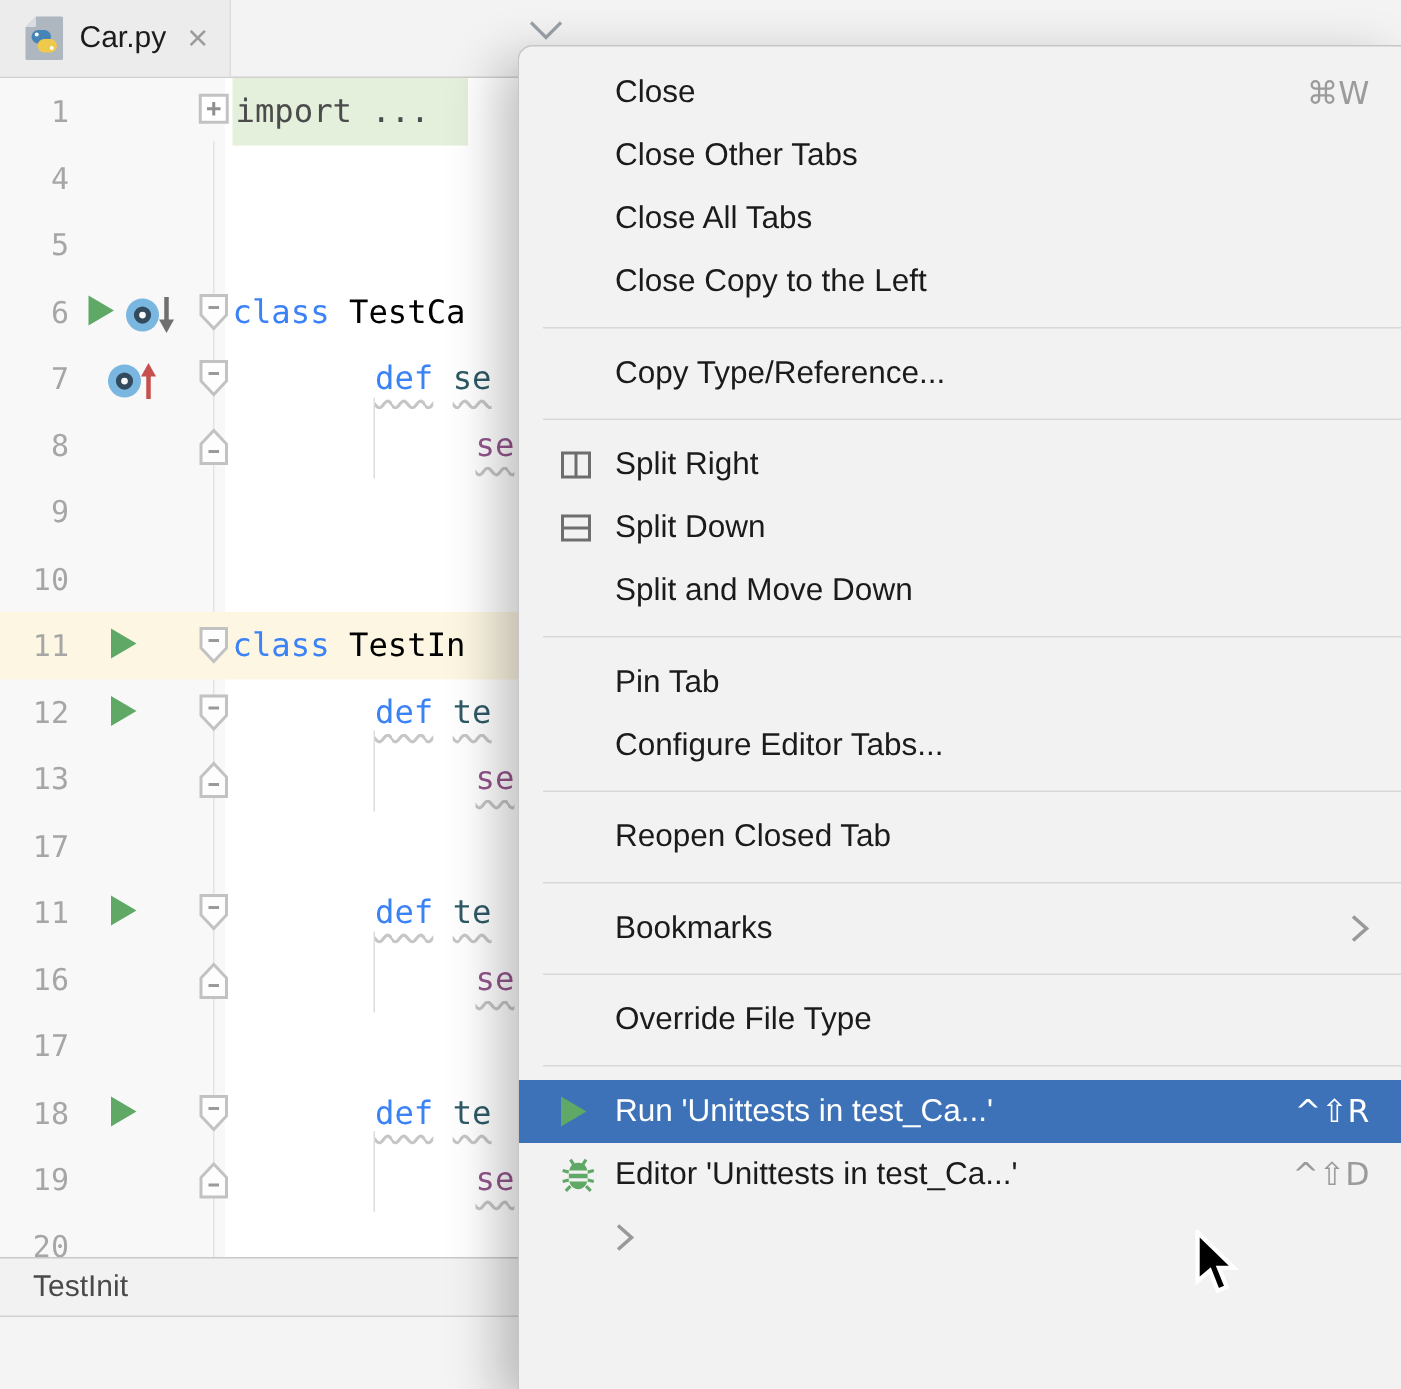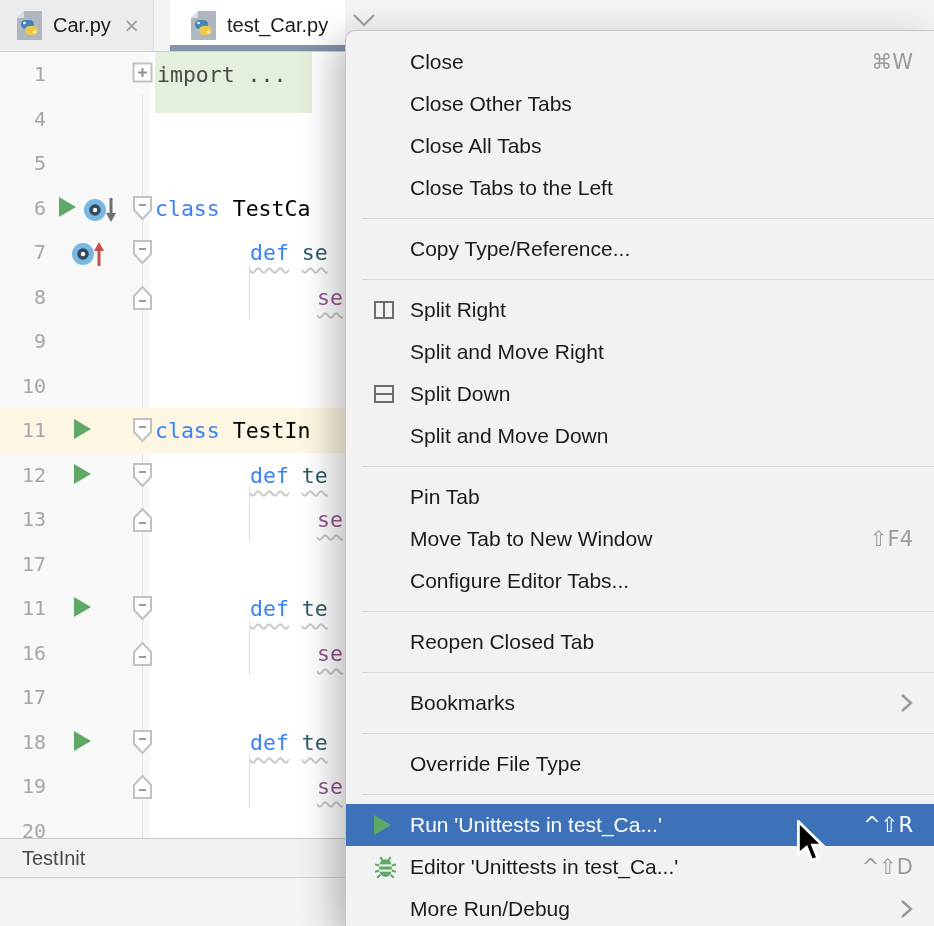--- a/index.html
+++ b/index.html
@@ -23,21 +23,21 @@
   .gutterbg{position:absolute;left:0;top:0;width:150px;height:786px;background:#f8f8f8}
   .foldline{position:absolute;left:142px;top:42px;width:1px;height:744px;background:#e3e3e3}
   .row{position:absolute;left:0;width:934px;height:45px}
   .rowhl{position:absolute;left:0;top:0;width:934px;height:45px;background:#fcf6e2}
   .lnum{position:absolute;left:0;top:0;width:46px;text-align:right;
         font-family:"DejaVu Sans Mono",monospace;font-size:20px;color:#a6a6a6;line-height:45px}
   .gic{position:absolute;top:9px}
   .fold{position:absolute;left:131px;top:9px}
   .code{position:absolute;top:0;font-family:"DejaVu Sans Mono",monospace;font-size:21.5px;
         line-height:45px;white-space:pre}
-  .code.added{background:#e4efdc;padding:0 26px 16px 2px}
+  .code.added{background:#e4efdc;padding:0 26px 0 2px}
   .kw{color:#3b82f6}.cls{color:#000}.fn{color:#2e5a66}.self{color:#94558d}
   .folded{color:#4b4b4b}.plain{color:#000}
   .sq{text-decoration:underline;text-decoration-style:wavy;text-decoration-color:#c6c6c6;
       text-decoration-thickness:1.5px;text-underline-offset:7px}
   .iguide{position:absolute;left:249px;width:1px;background:#ddd}
 
   
   .crumbs{position:absolute;left:0;top:838px;width:934px;height:40px;background:#f2f2f2;
           border-top:1px solid #c9c9c9;border-bottom:1px solid #d2d2d2;box-sizing:border-box;
           display:flex;align-items:center;padding-left:22px;font-size:20px;color:#4a4a4a}
@@ -69,34 +69,20 @@
           <path d="M8 1 L1 8 H7 Q8 8 8 7 Z" fill="#d9dde2"></path>
           <rect x="5" y="10" width="13" height="9" rx="4.5" fill="#4584b6"></rect>
           <rect x="9" y="16" width="13" height="9" rx="4.5" fill="#efc94c"></rect>
           <circle cx="8.5" cy="13" r="1.3" fill="#fff"></circle>
           <circle cx="18.5" cy="22" r="1.3" fill="#fff"></circle>
         </svg>
       </span>
     <span>Car.py</span>
     <span class="tab-close">×</span>
   </div>
-  <div class="tab tab-active">
-    <span class="ticon">
-        <svg width="27" height="31" viewBox="0 0 27 31">
-          <path d="M8 1 H25 Q26 1 26 2 V29 Q26 30 25 30 H2 Q1 30 1 29 V8 Z" fill="#aeb6c0"></path>
-          <path d="M8 1 L1 8 H7 Q8 8 8 7 Z" fill="#d9dde2"></path>
-          <rect x="5" y="10" width="13" height="9" rx="4.5" fill="#4584b6"></rect>
-          <rect x="9" y="16" width="13" height="9" rx="4.5" fill="#efc94c"></rect>
-          <circle cx="8.5" cy="13" r="1.3" fill="#fff"></circle>
-          <circle cx="18.5" cy="22" r="1.3" fill="#fff"></circle>
-        </svg>
-      </span>
-    <span>test_Car.py</span>
-    <div class="tab-underline"></div>
-  </div>
   <span class="tab-dd"><svg width="26" height="17" viewBox="0 0 26 17">
         <path d="M3 3 L13 13 L23 3" fill="none" stroke="#9aa1a8" stroke-width="2.2"></path>
       </svg></span>
 </div>
 
 <div class="editor">
   <div class="gutterbg"></div>
   <div class="foldline"></div>
 <div class="row" style="top: 0px;">
       <span class="lnum">1</span>
@@ -256,63 +242,54 @@
     <div class="mi">
       <span class="mi-ic"></span>
       <span class="mi-label">Close Other Tabs</span>
     </div>
     <div class="mi">
       <span class="mi-ic"></span>
       <span class="mi-label">Close All Tabs</span>
     </div>
     <div class="mi">
       <span class="mi-ic"></span>
-      <span class="mi-label">Close Tabs to the Left</span>
+      <span class="mi-label">Close Copy to the Left</span>
     </div>
     <div class="msep"></div>
     <div class="mi">
       <span class="mi-ic"></span>
       <span class="mi-label">Copy Type/Reference...</span>
     </div>
     <div class="msep"></div>
     <div class="mi">
       <span class="mi-ic">
         <svg width="24" height="24" viewBox="0 0 24 24">
           <rect x="3" y="4" width="18" height="16" fill="none" stroke="#6e6e6e" stroke-width="2"></rect>
           <line x1="12" y1="4" x2="12" y2="20" stroke="#6e6e6e" stroke-width="2"></line>
         </svg>
       </span>
       <span class="mi-label">Split Right</span>
     </div>
     <div class="mi">
-      <span class="mi-ic"></span>
-      <span class="mi-label">Split and Move Right</span>
-    </div>
-    <div class="mi">
       <span class="mi-ic">
         <svg width="24" height="24" viewBox="0 0 24 24">
           <rect x="3" y="4" width="18" height="16" fill="none" stroke="#6e6e6e" stroke-width="2"></rect>
           <line x1="3" y1="12" x2="21" y2="12" stroke="#6e6e6e" stroke-width="2"></line>
         </svg>
       </span>
       <span class="mi-label">Split Down</span>
     </div>
     <div class="mi">
       <span class="mi-ic"></span>
       <span class="mi-label">Split and Move Down</span>
     </div>
     <div class="msep"></div>
     <div class="mi">
       <span class="mi-ic"></span>
       <span class="mi-label">Pin Tab</span>
-    </div>
-    <div class="mi">
-      <span class="mi-ic"></span>
-      <span class="mi-label">Move Tab to New Window</span>
-      <span class="mi-right">⇧F4</span>
     </div>
     <div class="mi">
       <span class="mi-ic"></span>
       <span class="mi-label">Configure Editor Tabs...</span>
     </div>
     <div class="msep"></div>
     <div class="mi">
       <span class="mi-ic"></span>
       <span class="mi-label">Reopen Closed Tab</span>
     </div>
@@ -357,21 +334,20 @@
           <path d="M13 5 C17 5 19 8 19 12 L19 15 C19 19 16.5 22 13 22 C9.5 22 7 19 7 15 L7 12 C7 8 9 5 13 5 Z" fill="#5fa865"></path>
           <line x1="7" y1="11" x2="19" y2="11" stroke="#f2f2f2" stroke-width="2"></line>
           <line x1="7" y1="16" x2="19" y2="16" stroke="#f2f2f2" stroke-width="2"></line>
         </svg>
       </span>
       <span class="mi-label">Editor 'Unittests in test_Ca...'</span>
       <span class="mi-right">^⇧D</span>
     </div>
     <div class="mi">
       <span class="mi-ic"></span>
-      <span class="mi-label">More Run/Debug</span>
       <span class="mi-right">
         <svg width="13" height="22" viewBox="0 0 13 22">
           <path d="M2 3 L11 11 L2 19" fill="none" stroke="#999" stroke-width="2.4"></path>
         </svg>
       </span>
     </div>
   </div>
 
 <div class="cursor"><svg width="34" height="46" viewBox="0 0 17 23">
       <path d="M3.2 0.8 L3.2 17 L7.3 13.6 L9.9 20.2 L12.9 19 L10.3 12.6 L15.3 12.6 Z" fill="#000" stroke="#fff" stroke-width="1.4"></path>

